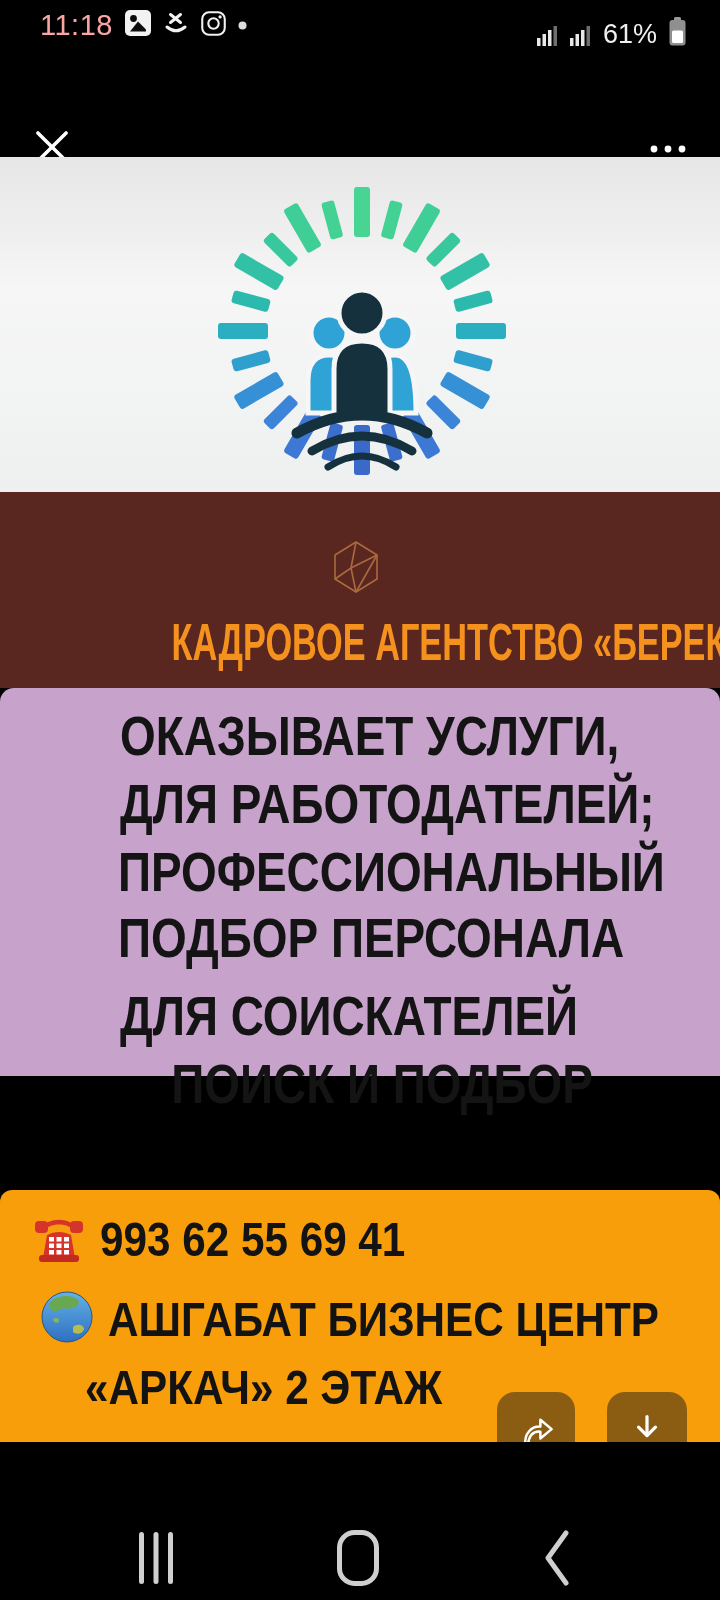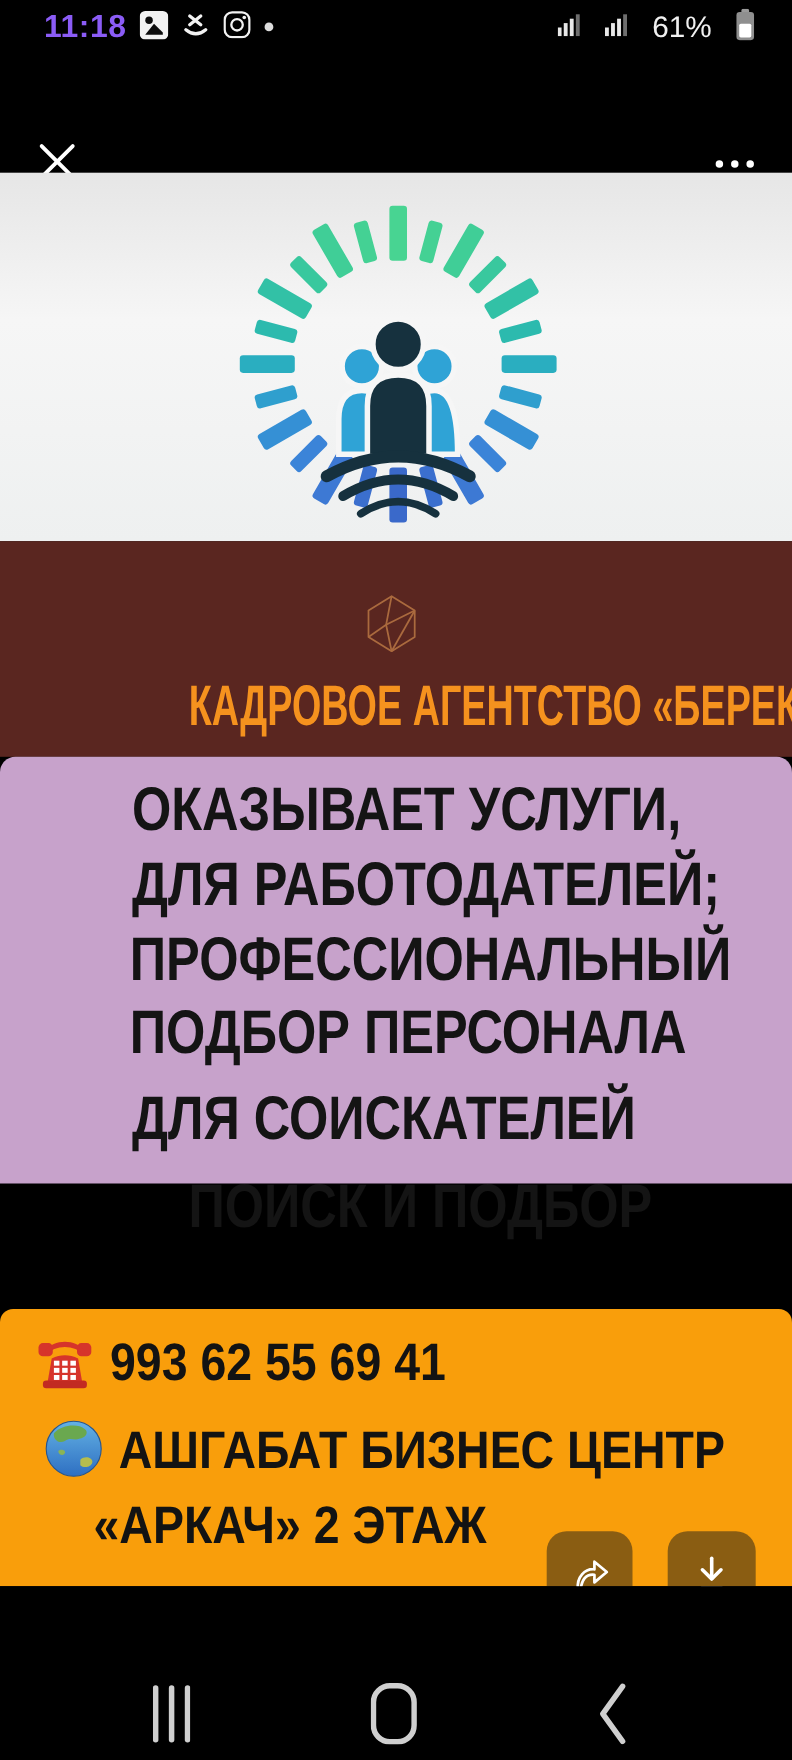--- a/index.html
+++ b/index.html
@@ -2,22 +2,22 @@
 <html><head>
 <meta charset="utf-8">
 <style>
   html,body{margin:0;padding:0;background:#2a2a2a;}
   *{box-sizing:border-box;font-family:"Liberation Sans",sans-serif;}
   .screen{position:relative;width:720px;height:1600px;margin:0 auto;background:#000;overflow:hidden;}
 
   
   .status-bar{position:absolute;left:0;top:0;width:720px;height:50px;background:#000;}
   .sb-left{position:absolute;left:40px;top:0;height:50px;display:flex;align-items:center;gap:12px;}
-  .sb-time{color:#8b5cf6;font-size:29px;letter-spacing:0.5px;font-weight:bold;}
-  .sb-right{position:absolute;right:34px;top:0;height:50px;display:flex;align-items:center;gap:22px;}
+  .sb-time{color:#fca5a5;font-size:29px;letter-spacing:0.5px;}
+  .sb-right{position:absolute;right:34px;top:0;height:50px;display:flex;align-items:flex-end;gap:12px;}
   .sb-pct{color:#f0f0f0;font-size:27px;}
 
   
   .toolbar{position:absolute;left:0;top:50px;width:720px;height:107px;background:#000;}
   .tb-btn{position:absolute;background:none;border:none;padding:0;cursor:pointer;display:flex;align-items:center;justify-content:center;}
   .tb-close{left:26px;top:72px;width:52px;height:52px;}
   .tb-more{right:24px;top:82px;width:56px;height:34px;}
 
   
   .photo{position:absolute;left:0;top:157px;width:720px;height:1285px;}
@@ -200,21 +200,21 @@
         <span>КАДРОВОЕ АГЕНТСТВО «БЕРЕКЕТЛИ»</span>
       </div>
     </div>
 
     <div class="purple-section">
       <div class="svc-line svc-left" style="left:120px;top:20px;">ОКАЗЫВАЕТ УСЛУГИ,</div>
       <div class="svc-line svc-left" style="left:120px;top:88px;">ДЛЯ РАБОТОДАТЕЛЕЙ;</div>
       <div class="svc-line svc-left" style="left:118px;top:156px;">ПРОФЕССИОНАЛЬНЫЙ</div>
       <div class="svc-line svc-left" style="left:118px;top:222px;">ПОДБОР ПЕРСОНАЛА</div>
       <div class="svc-line svc-left" style="left:120px;top:300px;">ДЛЯ СОИСКАТЕЛЕЙ</div>
-      <div class="svc-line svc-center" style="top:380px;padding-left:44px;"><span>ПОИСК И ПОДБОР</span></div>
+      <div class="svc-line svc-center" style="top:368px;padding-left:44px;"><span>ПОИСК И ПОДБОР</span></div>
     </div>
 
     <div class="orange-section">
       <span class="phone-icon">
         <svg width="52" height="50" viewBox="0 0 52 50">
           <rect x="2" y="7" width="13" height="12" rx="4" fill="#d6342b"></rect>
           <rect x="37" y="7" width="13" height="12" rx="4" fill="#d6342b"></rect>
           <path d="M8,14 C16,3 36,3 44,14 L44,18 C34,8 18,8 8,18 Z" fill="#d6342b"></path>
           <path d="M10,44 L14,21 C22,17 30,17 38,21 L42,44 Z" fill="#d6342b"></path>
           <rect x="6" y="41" width="40" height="7" rx="3" fill="#c22a22"></rect>

